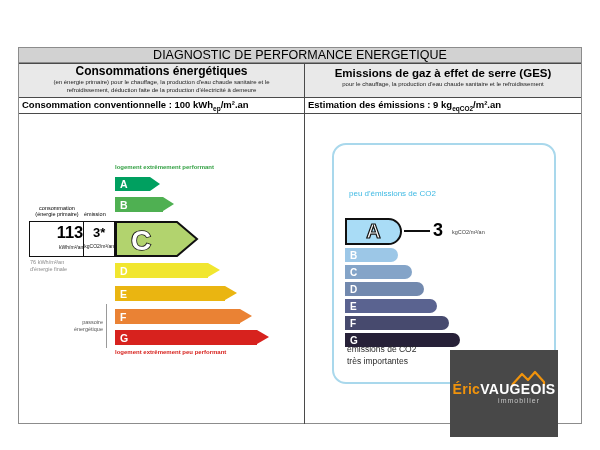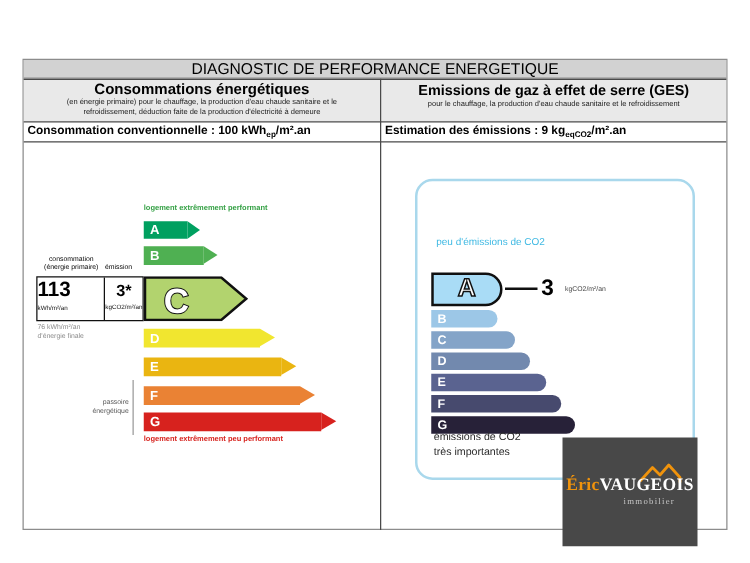--- a/index.html
+++ b/index.html
@@ -28,21 +28,21 @@
   .scale-top-label { left:115px; top:164px; font-size:6px; font-weight:bold; }
   .scale-bottom-label { left:115px; top:349px; font-size:6px; font-weight:bold; }
   .e-arrow { position:absolute; left:115px; display:flex; align-items:stretch; }
   .e-body { display:flex; align-items:center; }
   .e-letter { color:#fff; font-weight:bold; font-size:10.5px; padding-left:5px; }
   .e-tip { width:0; height:0; }
   .c-arrow { left:115px; top:221px; }
   .vbox { left:29px; top:221px; width:86px; height:36px; border:1.6px solid #101010;
           box-sizing:border-box; display:flex; background:#fff; }
   .vcell1 { width:56px; border-right:1.4px solid #101010; box-sizing:border-box;
-            text-align:left; padding-top:2px; }
+            text-align:right; padding-top:2px; }
   .vcell2 { flex:1; text-align:center; padding-top:4px; }
   .vbig { font-size:16.5px; font-weight:bold; line-height:17px; }
   .vmed { font-size:13px; font-weight:bold; line-height:14px; }
   .vunit { font-size:5px; margin-top:3px; color:#111; }
   .vlabel1 { left:26px; top:205px; width:62px; text-align:center; font-size:5.5px; line-height:6px; }
   .vlabel2 { left:84px; top:211px; font-size:5.5px; }
   .final-energy { left:30px; top:259px; font-size:5.5px; color:#8a8a8a; line-height:6.5px; }
   .sieve-line { left:106px; top:304px; width:1px; height:44px; background:#9a9a9a; }
   .sieve-label { left:36px; top:319px; width:67px; text-align:right;
                  font-size:5.5px; color:#555; line-height:6.5px; }
@@ -57,21 +57,21 @@
   .ges-a-letter { font-size:20px; font-weight:bold; color:#fff; -webkit-text-stroke:1.2px #101010; }
   .ges-dash { left:404px; top:230px; width:26px; height:2px; background:#101010; }
   .ges-value { left:433px; top:220px; font-size:18px; font-weight:bold; }
   .ges-unit { left:452px; top:229px; font-size:5.5px; color:#444; }
   .g-arrow { position:absolute; left:345px; border-radius:0 7px 7px 0;
              display:flex; align-items:center; }
   .g-letter { color:#fff; font-weight:bold; font-size:10px; padding-left:5px; }
   .ges-bottom-label { left:347px; top:344px; font-size:8.5px; color:#2b2b2b; line-height:11.5px; }
 
   
-  .logo { left:450px; top:350px; width:108px; height:87px;font-family:Liberation Serif, serif; }
+  .logo { left:450px; top:350px; width:108px; height:87px; }
   .logo-name { position:absolute; left:0; right:0; top:31px; text-align:center;
                font-size:14px; font-weight:bold; color:#fff; letter-spacing:0.3px; }
   .logo-tagline { position:absolute; right:18px; top:47px; font-size:7px;
                   color:#c6c6c6; letter-spacing:1px; }
   .logo-roof { position:absolute; right:11px; top:20px; }
 </style>
 </head>
 <body>
 
 <div class="stage">

